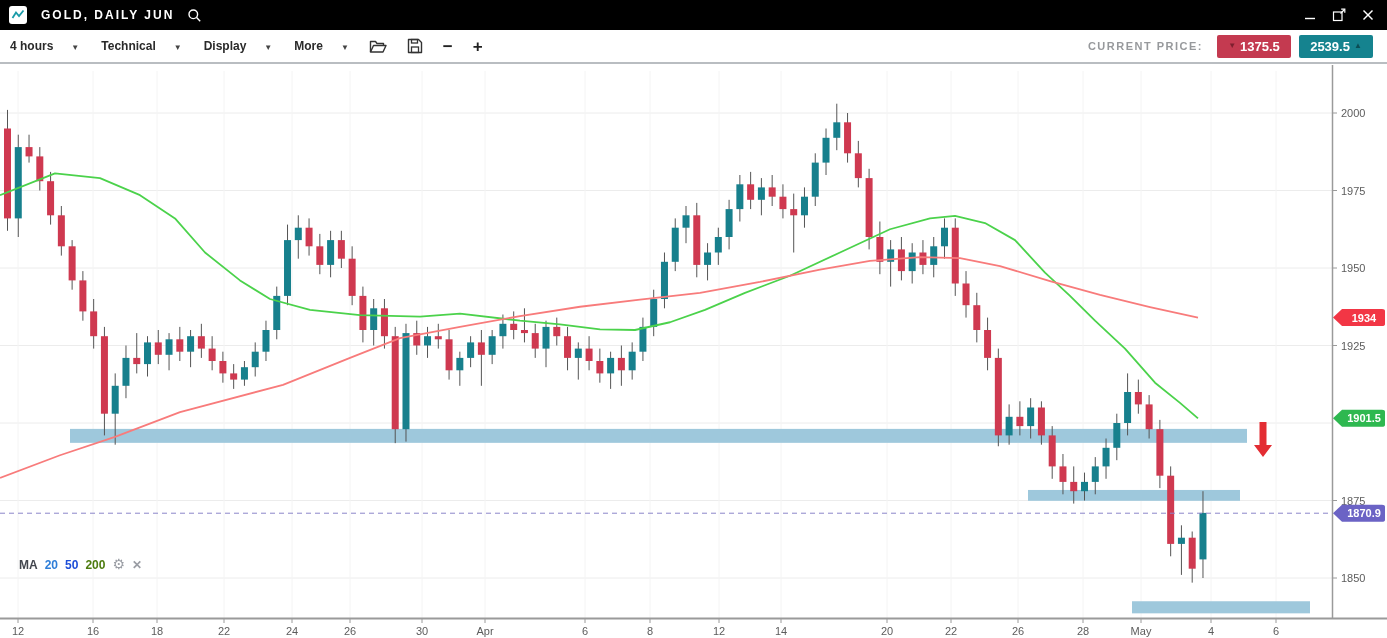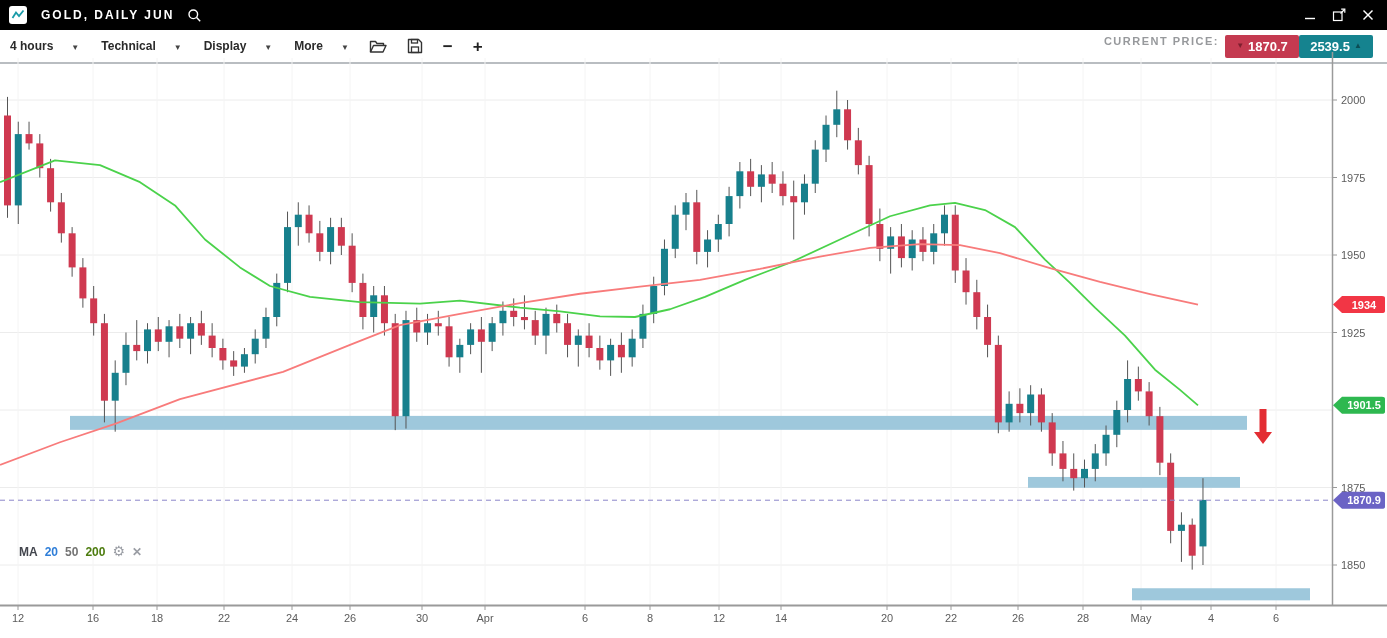--- a/index.html
+++ b/index.html
@@ -13,26 +13,26 @@
   .win-controls{margin-left:auto;display:flex;align-items:center;gap:15px;margin-right:12px;}
   .win-btn{color:#fff;display:flex;align-items:center;justify-content:center;width:14px;height:14px;cursor:pointer;}
   .toolbar{position:absolute;left:0;top:30px;width:1387px;height:34px;background:#fff;
     border-bottom:2px solid #b9bdc1;display:flex;align-items:center;box-sizing:border-box;}
   .tb-item{display:flex;align-items:center;gap:18px;font-size:12px;font-weight:bold;color:#2a2a2a;
     margin-left:22px;cursor:pointer;white-space:nowrap;}
   .tb-item:first-child{margin-left:10px;}
   .caret{font-size:8px;color:#444;transform:translateY(1px);}
   .tb-icon{margin-left:20px;cursor:pointer;display:flex;align-items:center;color:#333;}
   .tb-sign{font-size:17px;font-weight:bold;color:#222;line-height:1;}
-  .price-group{margin-left:auto;display:flex;margin-right:14px;}
+  .price-group{margin-left:auto;display:flex;align-items:center;margin-right:14px;gap:8px;}
   .cp-label{color:#97999c;font-size:11px;letter-spacing:1.5px;font-weight:bold;margin-right:6px;}
   .chip{width:74px;height:23px;border-radius:2px;color:#fff;font-size:13px;font-weight:bold;
     display:flex;align-items:center;justify-content:center;gap:4px;cursor:pointer;position:relative;}
   .chip .arr{font-size:8px;line-height:1;}
-  .chart-wrap{position:absolute;left:0;top:51px;width:1387px;height:574px;}
+  .chart-wrap{position:absolute;left:0;top:64px;width:1387px;height:574px;}
   svg text{font-family:"Liberation Sans",sans-serif;}
   .ma-legend{position:absolute;left:19px;top:492px;display:flex;align-items:flex-end;gap:7px;
     font-size:12px;font-weight:bold;}
   .ma-legend .gear,.ma-legend .closex{color:#9a9da4;cursor:pointer;font-weight:normal;}
   .ma-legend .gear{font-size:14px;}
   .ma-legend .closex{font-size:12px;font-weight:bold;}
 </style>
 </head>
 <body>
 
@@ -101,21 +101,21 @@
       <rect x="4.5" y="1.5" width="6" height="3.5" fill="none" stroke="#333" stroke-width="1.3"></rect>
     </svg>
   </div>
   <div class="tb-icon tb-sign">−</div>
   <div class="tb-icon tb-sign">+</div>
 
   <div class="price-group">
     <span class="cp-label">CURRENT PRICE:</span>
     <div class="chip" style="background-color: rgb(196, 58, 80);">
       <span class="arr" style="color: rgb(125, 31, 46);">▼</span>
-      <span>1870.7</span>
+      <span>1375.5</span>
     </div>
     <div class="chip" style="background-color: rgb(21, 131, 143);">
       <span>2539.5</span>
       <span class="arr" style="color: rgb(11, 77, 85);">▲</span>
     </div>
   </div>
 </div>
 
 <div class="chart-wrap">
   <svg id="chart-svg" width="1387" height="574" viewBox="0 64 1387 574">
@@ -453,18 +453,18 @@
         <text x="1364" y="422.35" font-size="11" fill="#fff" font-weight="bold" text-anchor="middle">1901.5</text>
         <path d="M 1333 513.2099999999998 L 1342 504.7099999999998 H 1382 Q 1385 504.7099999999998 1385 506.7099999999998
                V 519.7099999999998 Q 1385 521.7099999999998 1382 521.7099999999998 H 1342 Z" fill="#6b63c5"></path>
         <text x="1364" y="517.2099999999998" font-size="11" fill="#fff" font-weight="bold" text-anchor="middle">1870.9</text>
       </g>
     </svg>
 
   <div class="ma-legend">
     <span style="color:#43464e">MA</span>
     <span id="ma-p0" style="color: rgb(47, 126, 216);">20</span>
-    <span id="ma-p1" style="color: #737373;">50</span>
+    <span id="ma-p1" style="color: #1d4ed8;">50</span>
     <span id="ma-p2" style="color: #4d7c0f;">200</span>
     <span class="gear">⚙</span>
     <span class="closex">✕</span>
   </div>
 </div>
 
 </body></html>

